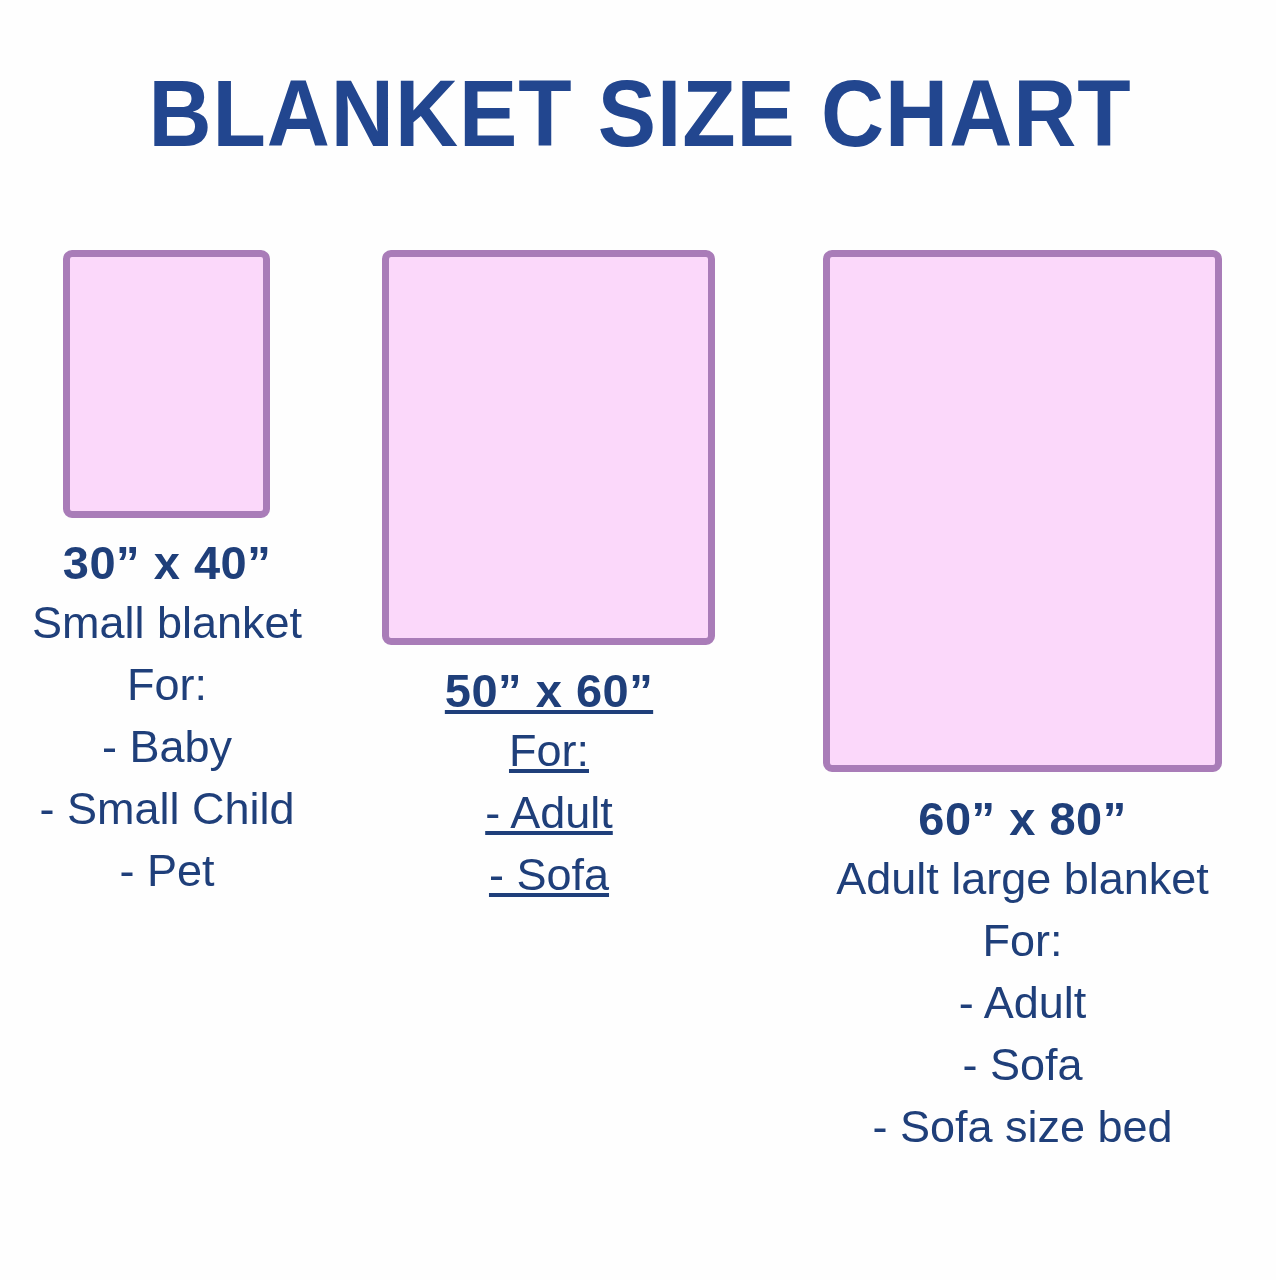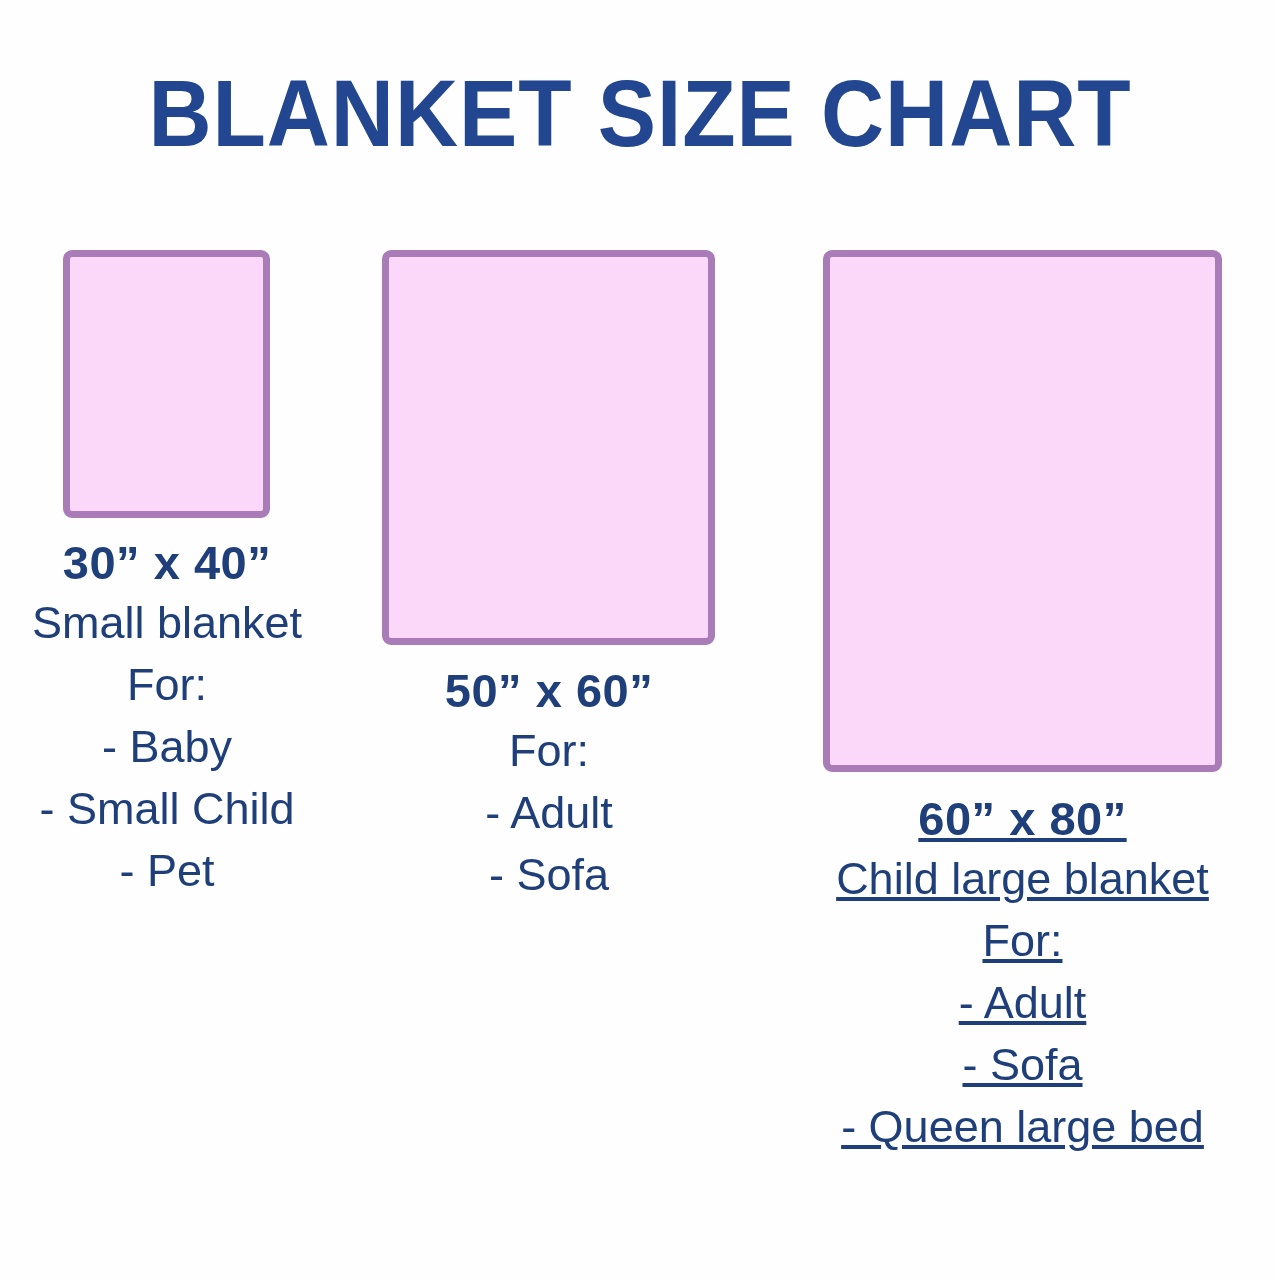--- a/index.html
+++ b/index.html
@@ -119,37 +119,37 @@
       <ul class="use-list">
         <li class="use-item">- Baby</li>
         <li class="use-item">- Small Child</li>
         <li class="use-item">- Pet</li>
       </ul>
     </div>
   </div>
 
   <div class="column" id="col-throw">
     <div class="swatch" style="background: rgb(251, 216, 250); border-color: rgb(169, 124, 184);"></div>
-    <div class="caption" style="color: rgb(31, 63, 122);">
+    <div class="caption" style="color: rgb(31, 63, 122); text-decoration: underline;">
       <div class="dim-line">50” x 60”</div>
       <div class="for-line">For:</div>
       <ul class="use-list">
         <li class="use-item">- Adult</li>
         <li class="use-item">- Sofa</li>
       </ul>
     </div>
   </div>
 
   <div class="column" id="col-xlarge">
     <div class="swatch" style="background: rgb(251, 216, 250); border-color: rgb(169, 124, 184);"></div>
-    <div class="caption" style="color: rgb(31, 63, 122); text-decoration: underline;">
+    <div class="caption" style="color: rgb(31, 63, 122);">
       <div class="dim-line">60” x 80”</div>
-      <div class="name-line">Child large blanket</div>
+      <div class="name-line">Adult large blanket</div>
       <div class="for-line">For:</div>
       <ul class="use-list">
         <li class="use-item">- Adult</li>
         <li class="use-item">- Sofa</li>
-        <li class="use-item">- Queen large bed</li>
+        <li class="use-item">- Sofa size bed</li>
       </ul>
     </div>
   </div>
 
 </div>
 
 </body></html>

